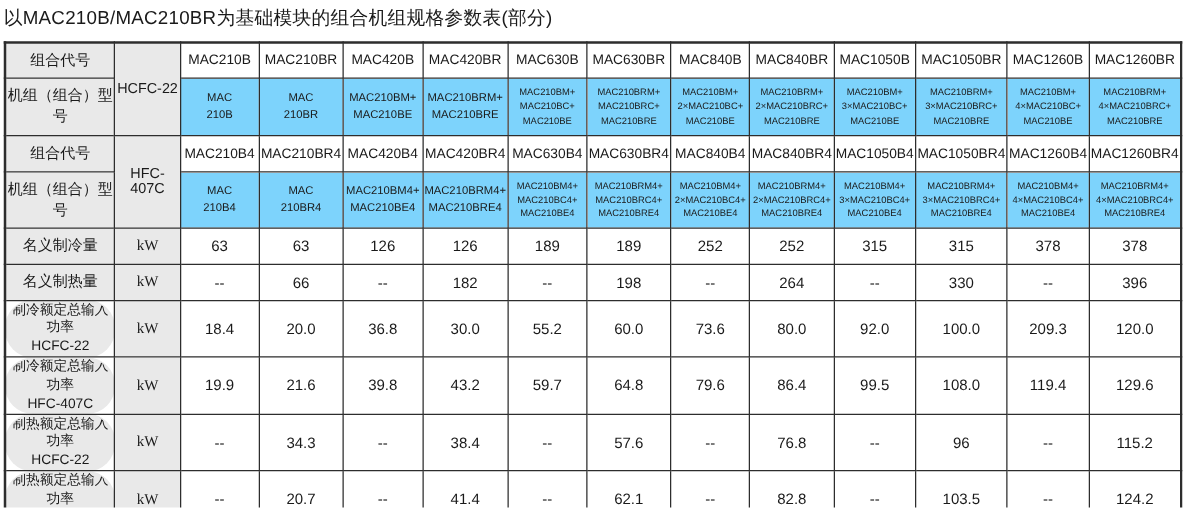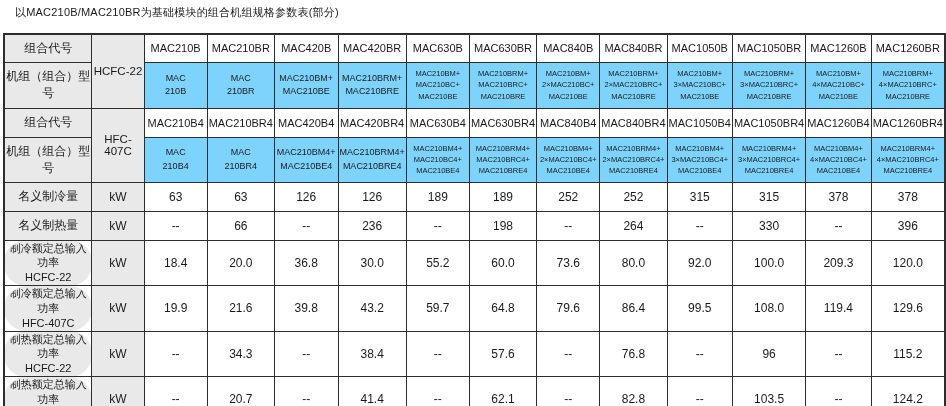--- a/index.html
+++ b/index.html
@@ -7,37 +7,37 @@
     --border:#2d2d2d;
     --text:#1a1a1a;
   }
   html,body{margin:0;padding:0;background:#fff;}
   body{
     width:946px;height:406px;position:relative;overflow:hidden;
     font-family:"Liberation Sans","DejaVu Sans",sans-serif;
     color:var(--text);
   }
   .title{
-    position:absolute;left:15px;top:5px;
-    font-size:11px;letter-spacing:0.2px;white-space:nowrap;
+    position:absolute;left:3px;top:5px;
+    font-size:15px;letter-spacing:0.2px;white-space:nowrap;
   }
   #spec-table{
     position:absolute;left:3px;top:33px;
     border-collapse:collapse;table-layout:fixed;
     border:2px solid var(--border);
   }
   #spec-table td{
     border:1px solid var(--border);
     text-align:center;vertical-align:middle;
     padding:0 1px;overflow:hidden;
   }
   td.lbl{background:var(--header-bg);font-size:12px;}
   td.lbl2{font-size:11px;line-height:1.35;border-radius:22px;}
   td.refrig{font-size:11.5px;}
-  td.unit{background:var(--header-bg);font-size:12px;}
+  td.unit{background:var(--header-bg);font-size:12px;font-family:Liberation Serif, serif;}
   td.code{font-size:11px;background:#fff;white-space:nowrap;margin-top:31px;}
   td.model{font-size:7.5px;line-height:1.5;background:#7dd3fc;white-space:nowrap;}
   td.model.two{font-size:9px;line-height:1.5;}
   td.val{font-size:12px;background:#fff;}
 </style>
 </head>
 <body>
 
 <div class="title">以MAC210B/MAC210BR为基础模块的组合机组规格参数表(部分)</div>
 
@@ -136,21 +136,21 @@
         <td class="val">315</td>
         <td class="val">378</td>
         <td class="val">378</td>
       </tr>
       <tr style="height: 29px;">
         <td class="lbl">名义制热量</td>
         <td class="unit">kW</td>
         <td class="val">--</td>
         <td class="val">66</td>
         <td class="val">--</td>
-        <td class="val">236</td>
+        <td class="val">182</td>
         <td class="val">--</td>
         <td class="val">198</td>
         <td class="val">--</td>
         <td class="val">264</td>
         <td class="val">--</td>
         <td class="val">330</td>
         <td class="val">--</td>
         <td class="val">396</td>
       </tr>
       <tr style="height: 31px;">

